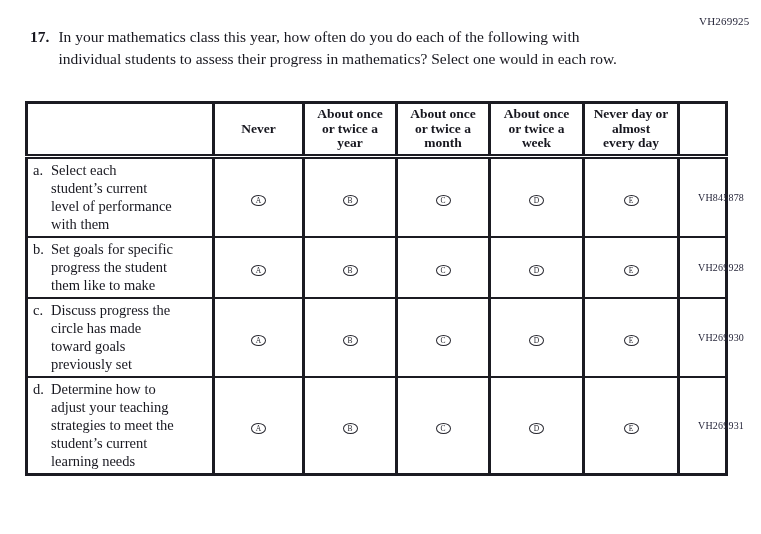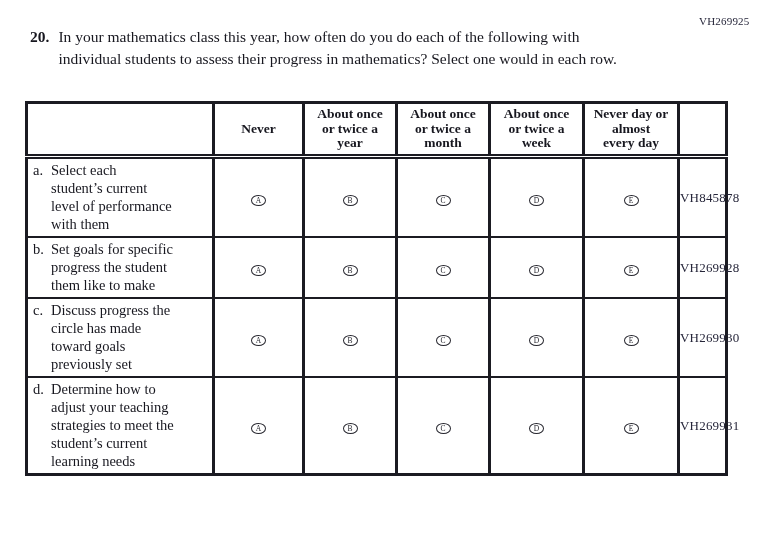--- a/index.html
+++ b/index.html
@@ -84,33 +84,33 @@
   }
   .bubble span {
     font-size: 7.5px;
     line-height: 7.5px;
     color: #26262e;
     transform: translateY(-0.5px);
   }
   td.code-cell {
     text-align: center;
     vertical-align: middle;
-    font-size: 13px;
+    font-size: 10px;
     letter-spacing: 0.2px;
     color: #26263a;
-    padding: 0 0;
+    padding: 0 18px;
   }
 </style>
 </head>
 <body>
 
 <div class="page-code">VH269925</div>
 
 <div class="question">
-  <span class="q-number">20.</span>
+  <span class="q-number">17.</span>
   <span class="q-text"><span>In your mathematics class this year, how often do you do each of the following with individual students to assess their progress in mathematics? Select </span><b>one</b><span> would in each row.</span></span>
 </div>
 
 <table class="matrix">
   <colgroup>
     <col class="c-label">
       <col class="c-never">
       <col class="c-year">
       <col class="c-month">
       <col class="c-week">

